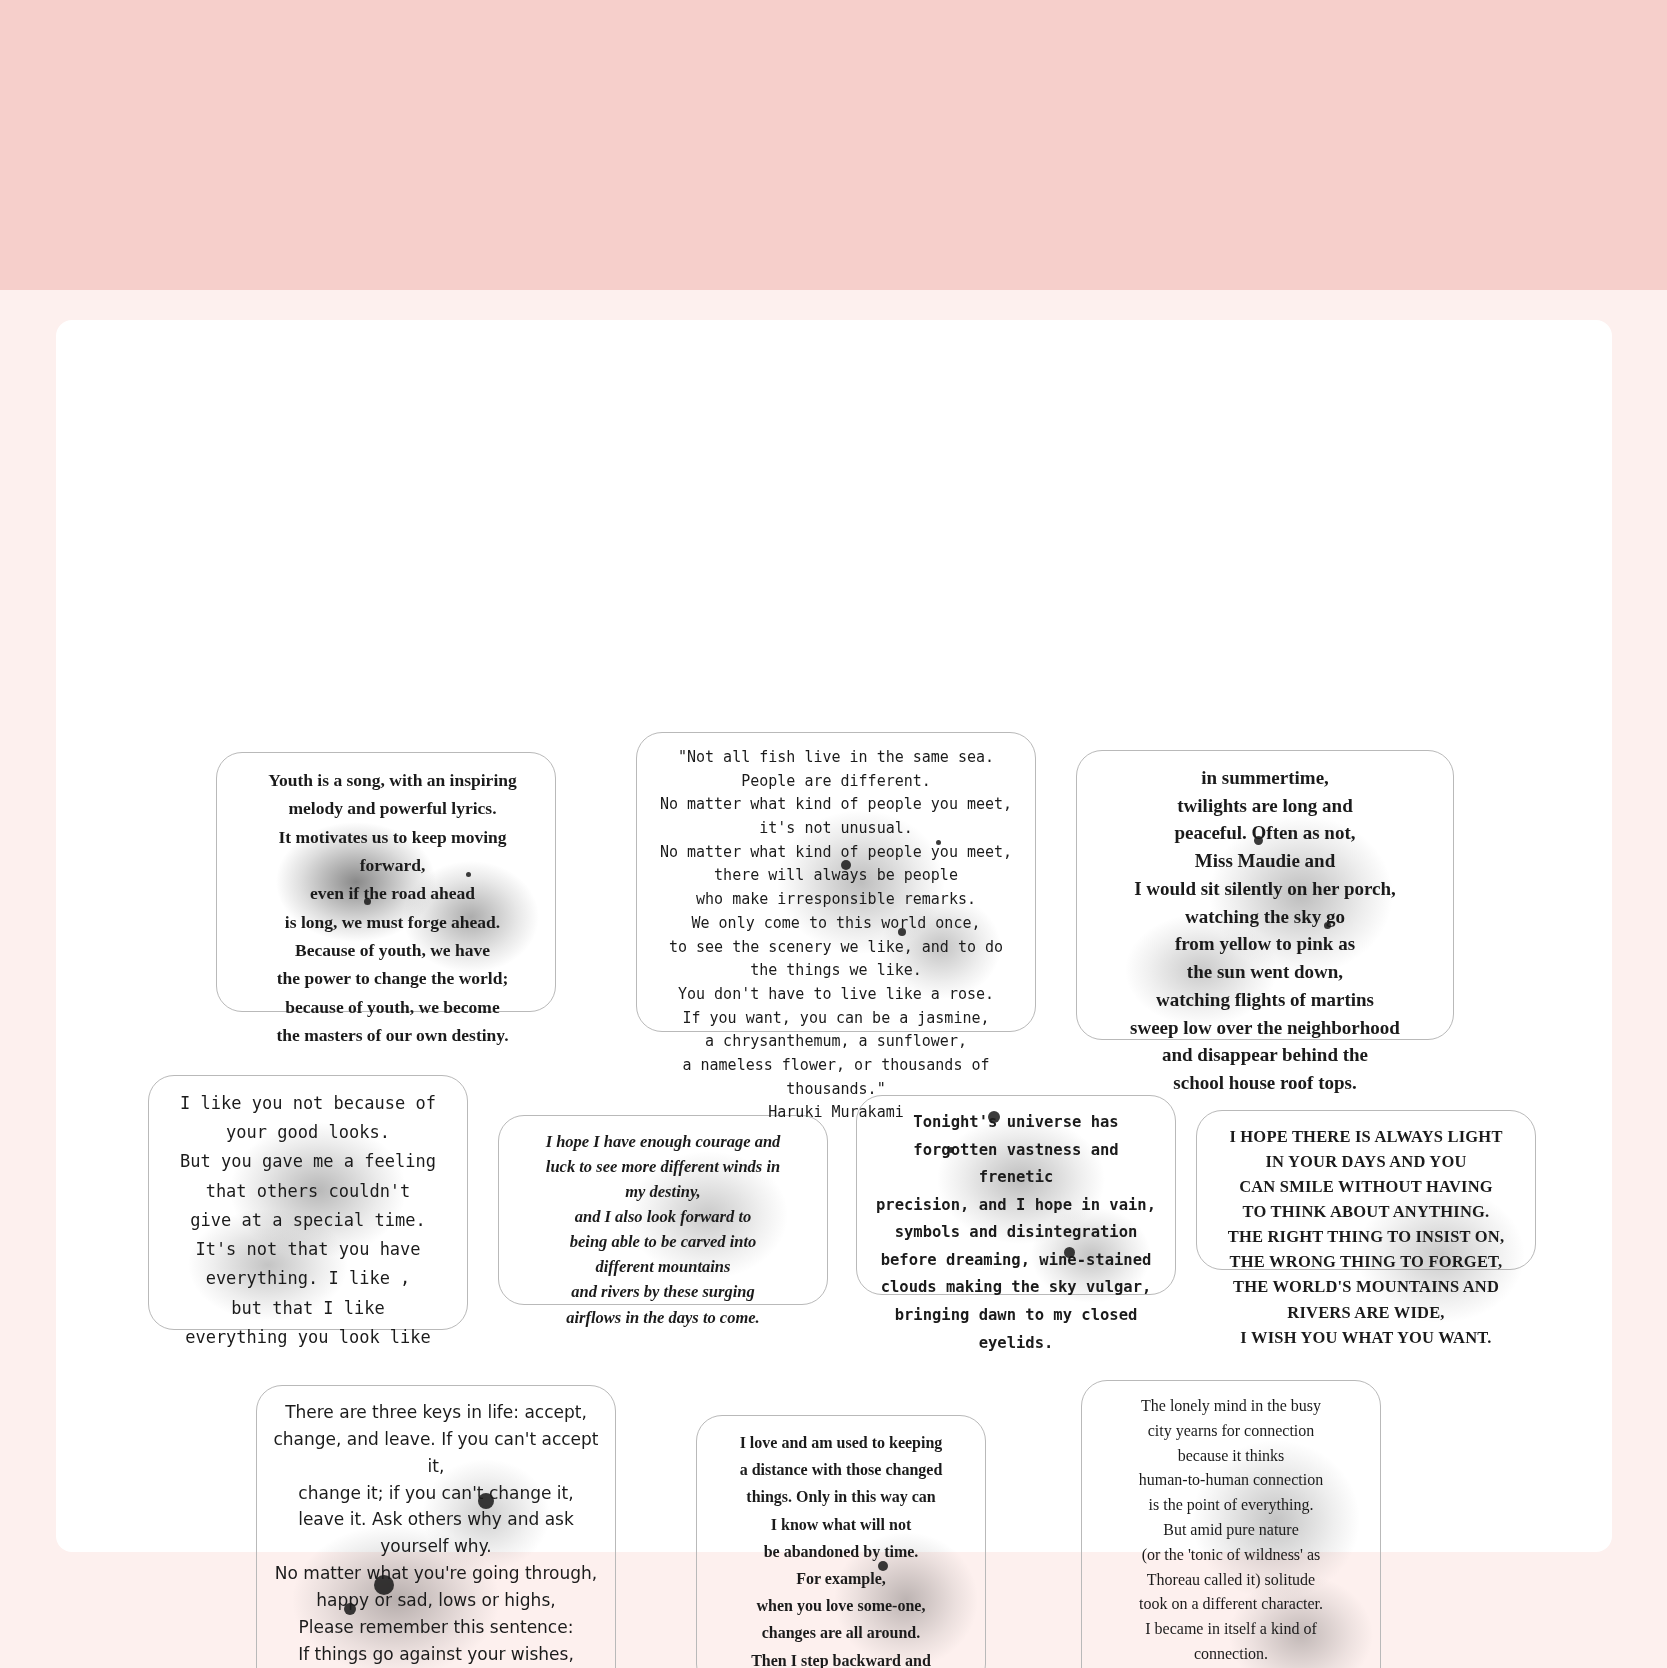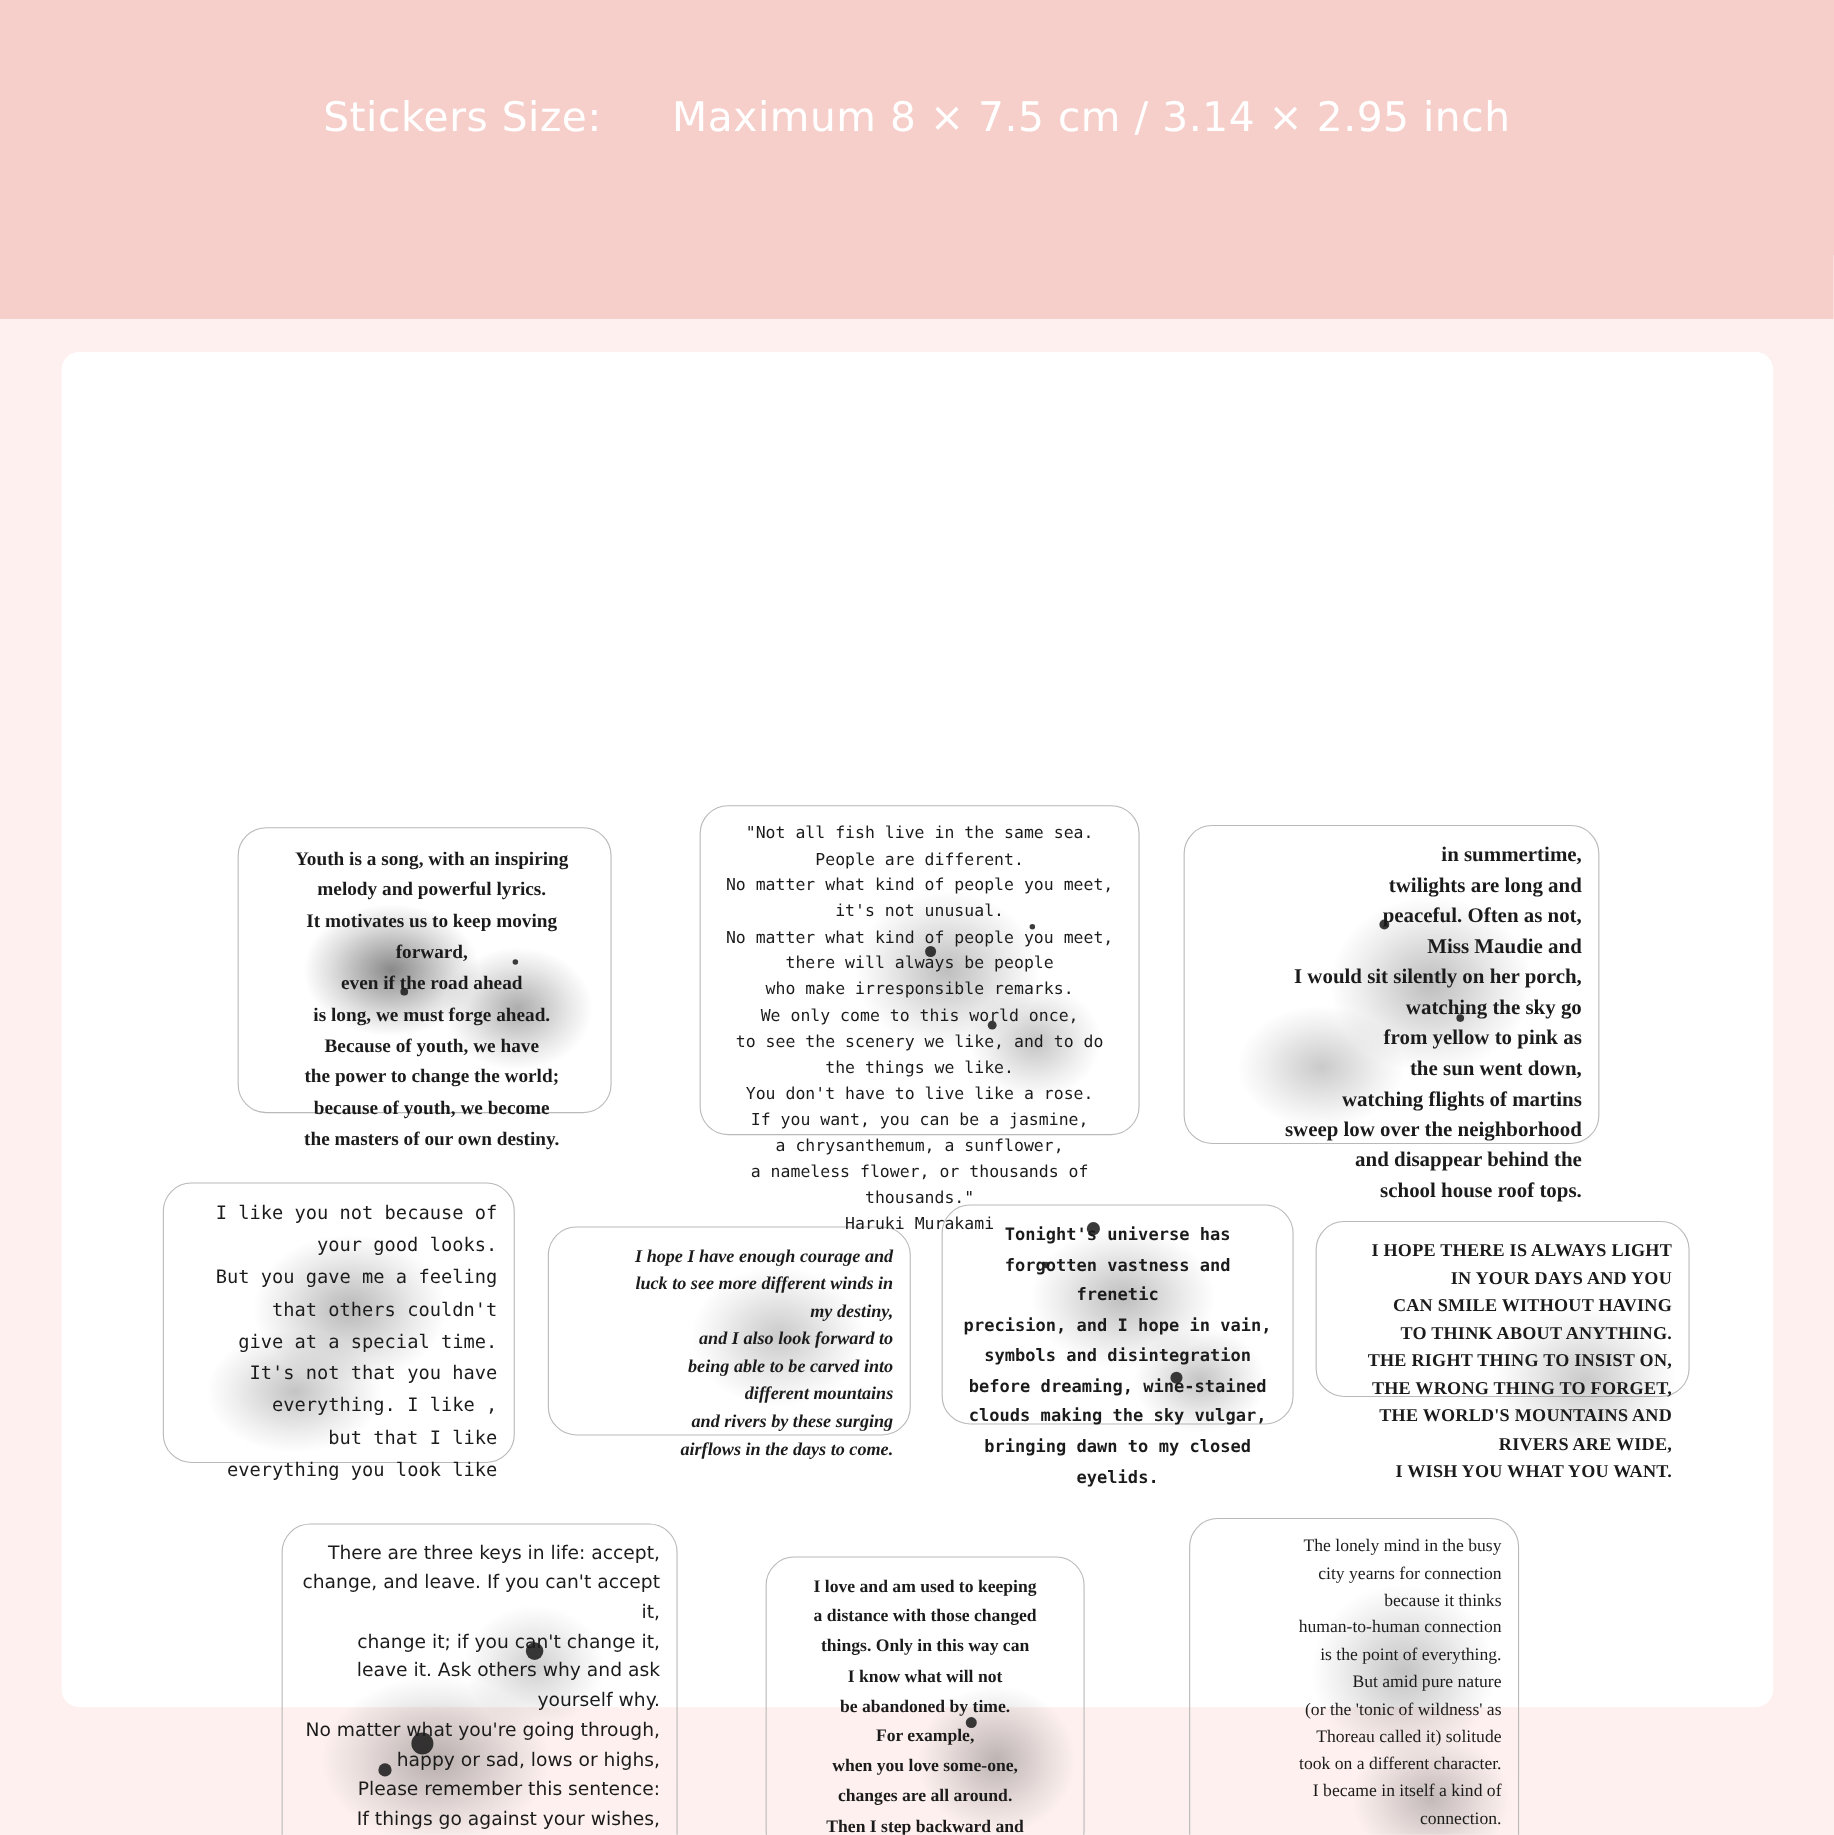--- a/index.html
+++ b/index.html
@@ -85,21 +85,21 @@
     position: relative;
     z-index: 3;
     white-space: pre-line;
   }
 
   
   .t-serif     { font-family: "Liberation Serif", serif; }
   .t-mono      { font-family: "DejaVu Sans Mono", monospace; }
   .t-sans      { font-family: "DejaVu Sans", sans-serif; }
   .center      { text-align: center; }
-  .left        { text-align: right; }
+  .left        { text-align: center; }
   .bold        { font-weight: 700; }
 
   
   #s1  { left: 160px;  top: 432px;  width: 340px; height: 260px; }
   #s1 .txt { font-size: 17.5px; line-height: 1.62; padding-left: 29px; }
 
   #s2  { left: 580px;  top: 412px;  width: 400px; height: 300px; }
   #s2 .txt { font-size: 15px; line-height: 1.58; }
 
   #s3  { left: 1020px; top: 430px;  width: 378px; height: 290px; }
@@ -127,21 +127,20 @@
   #s10 .txt { font-size: 16px; line-height: 1.55; }
 
   .pad { padding: 14px 16px; }
 </style>
 </head>
 <body>
 
 <div id="page">
 
   <div class="header-band">
-    <div class="header-line l1"><span class="hl-label">Stickers Size:</span><span class="hl-gap"></span><span>Maximum 8 × 7.5 cm / 3.14 × 2.95 inch</span></div>
   </div>
 
   <div class="card">
 
     <div class="sticker" id="s1">
       <div class="outline"></div>
       <div class="ink" style="left:40px;  top:55px;  width:200px; height:150px;"></div>
       <div class="ink" style="left:170px; top:95px;  width:170px; height:140px; opacity:.7;"></div>
       <div class="spot" style="left:148px; top:146px; width:7px; height:7px;"></div>
       <div class="spot" style="left:250px; top:120px; width:5px; height:5px;"></div>

